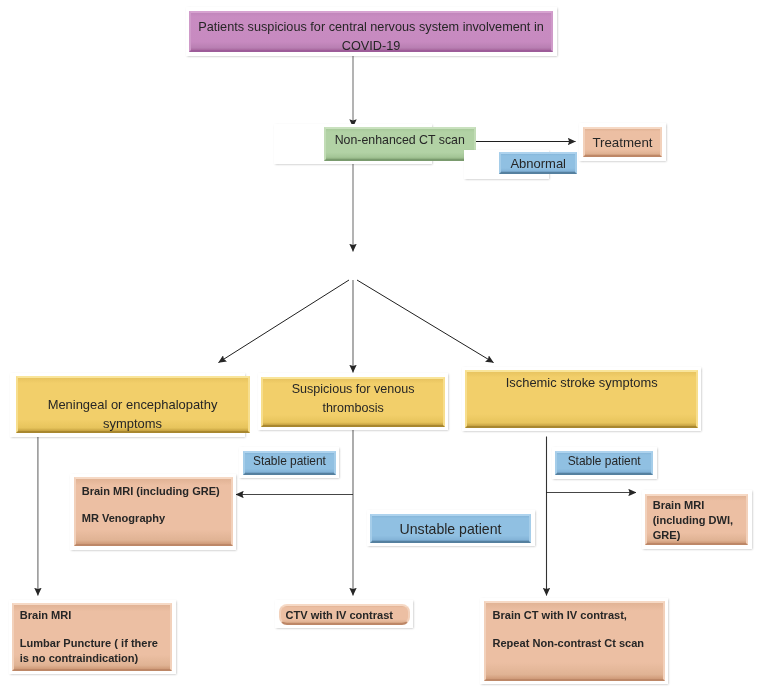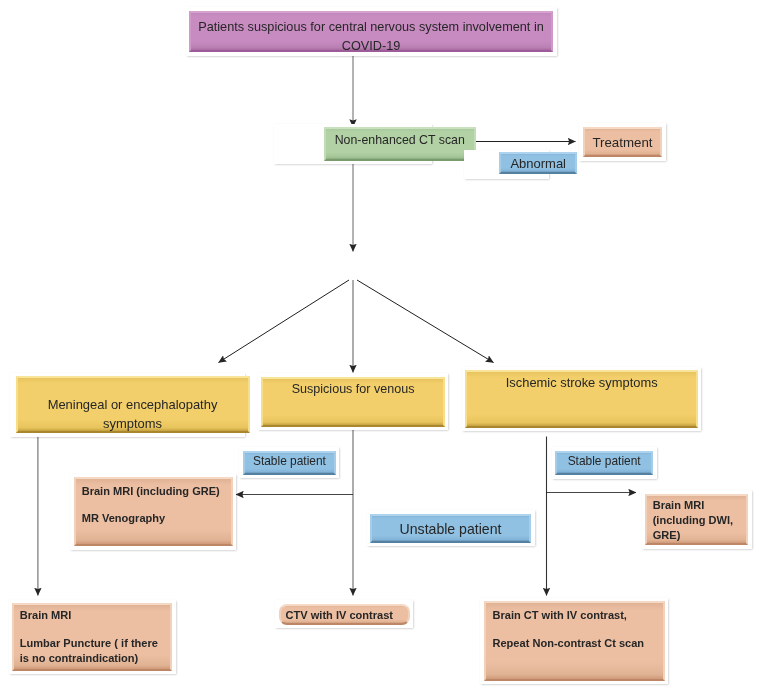--- a/index.html
+++ b/index.html
@@ -176,20 +176,21 @@
 <div class="node n-meningeal">
   <div class="fill c-yellow">
     <span class="ln">Meningeal or encephalopathy</span>
     <span class="ln">symptoms</span>
   </div>
 </div>
 
 <div class="node n-venous">
   <div class="fill c-yellow">
     <span class="ln">Suspicious for venous</span>
+    <span class="ln">thrombosis</span>
   </div>
 </div>
 
 <div class="node n-ischemic">
   <div class="fill c-yellow">
     <span class="ln">Ischemic stroke symptoms</span>
   </div>
 </div>
 
 <div class="node n-stable1">

